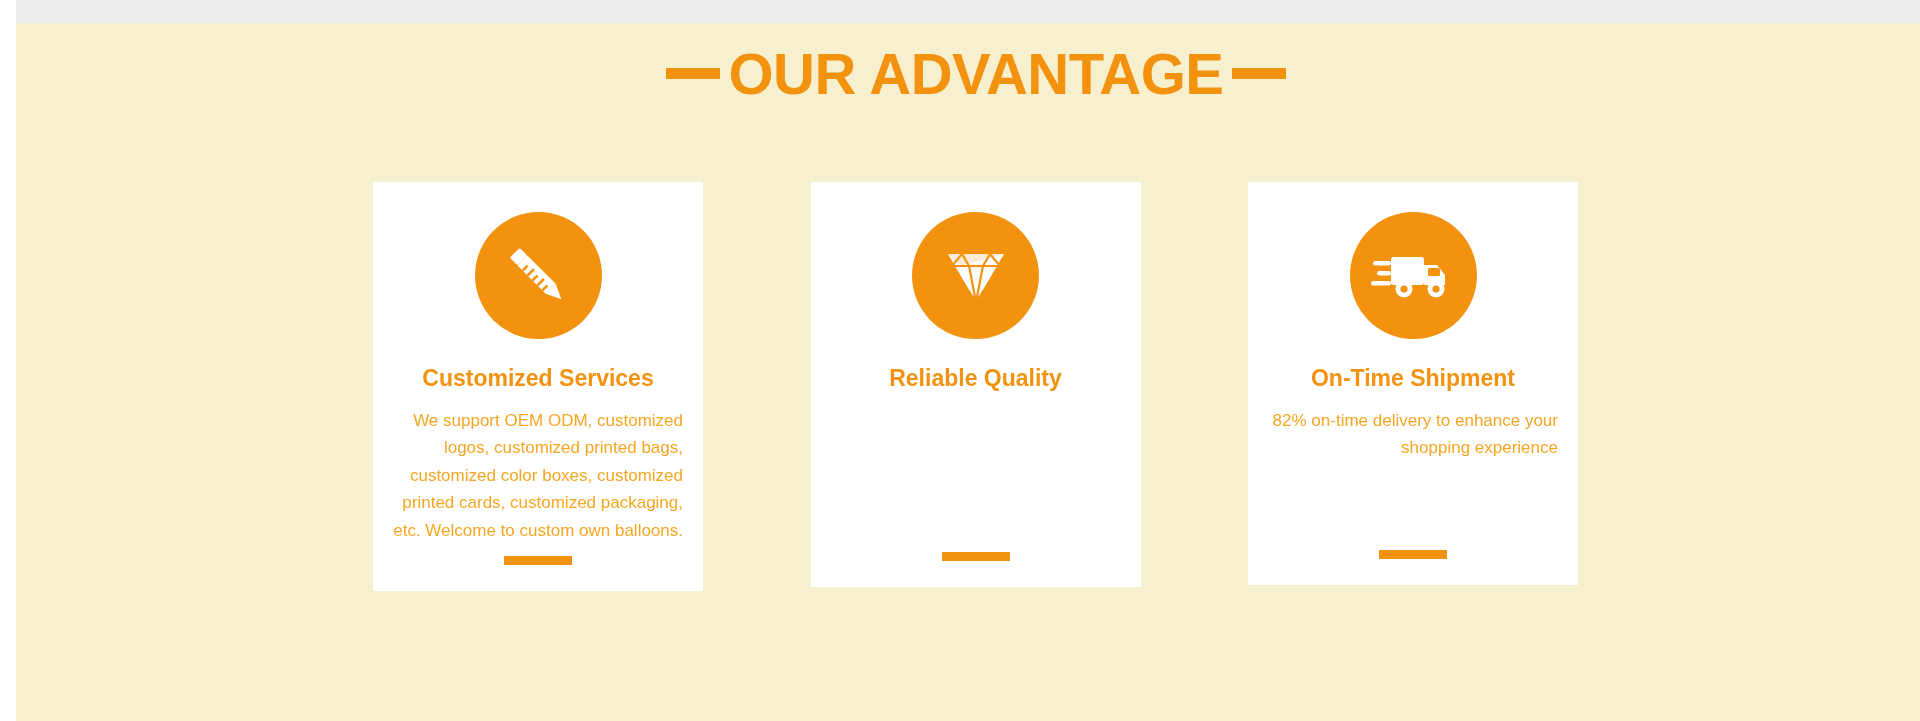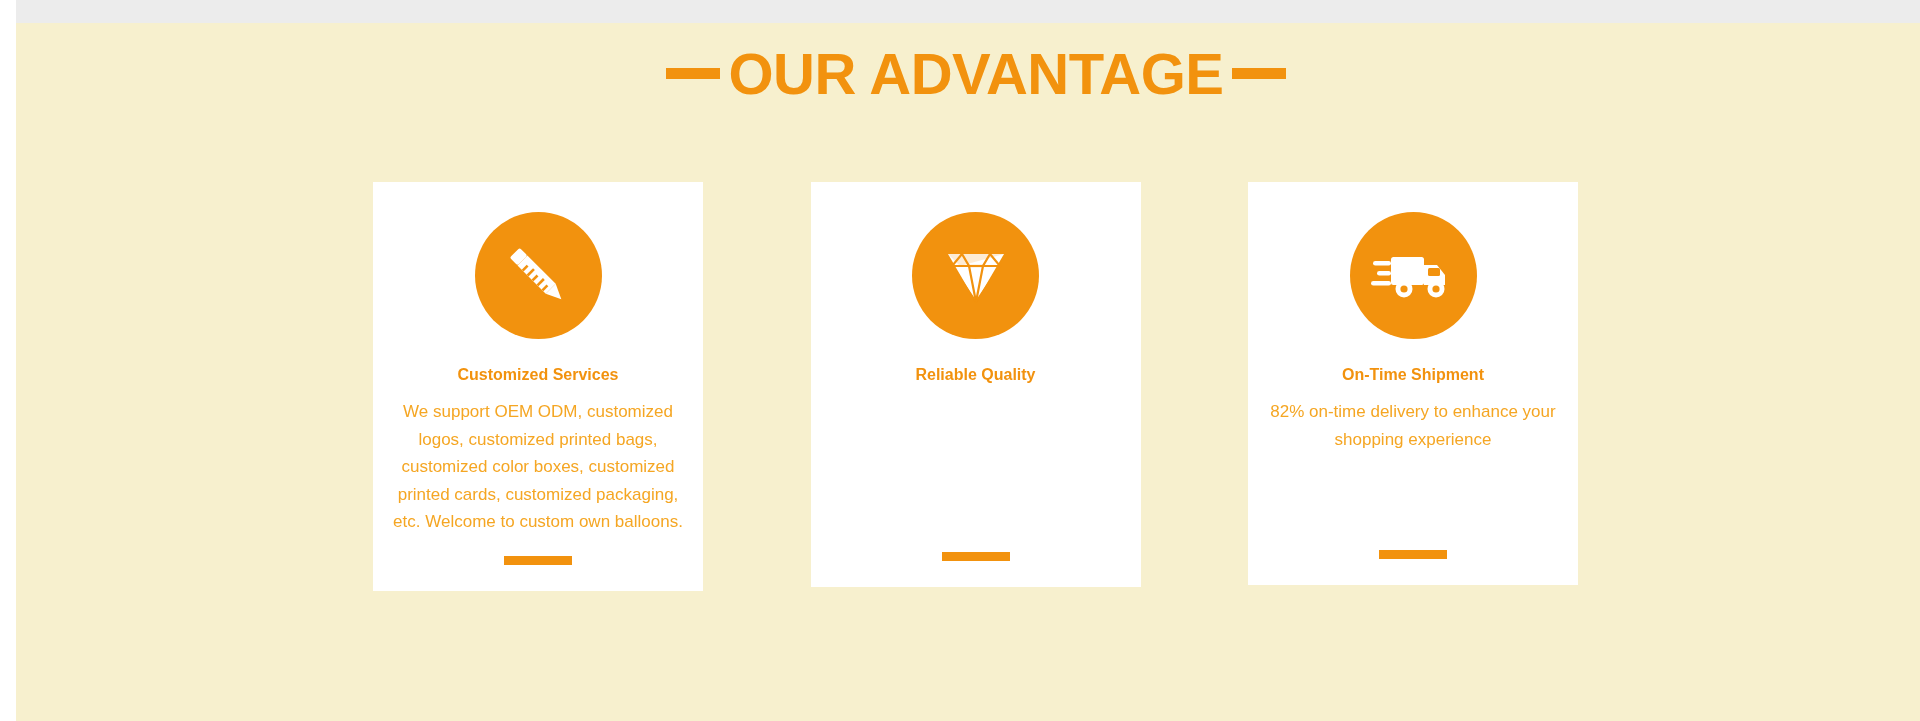--- a/index.html
+++ b/index.html
@@ -77,32 +77,32 @@
     border-radius: 50%;
     background: #f2920e;
     display: flex;
     align-items: center;
     justify-content: center;
     flex: 0 0 auto;
   }
   .icon-badge svg { display: block; }
   .card-title {
     margin-top: 26px;
-    font-size: 16px;
+    font-size: 23px;
     font-weight: bold;
     color: #f2920e;
     text-align: center;
     line-height: 1.2;
     white-space: nowrap;
   }
   .card-text {
     margin-top: 14px;
     font-size: 17px;
     color: #f5a623;
-    text-align: center;
+    text-align: right;
     line-height: 1.62;
     max-width: 290px;
   }
   .card-spacer { flex: 1 1 auto; }
   .card-bar {
     width: 68px;
     height: 9px;
     background: #f2920e;
     margin-top: 10px;
     flex: 0 0 auto;

